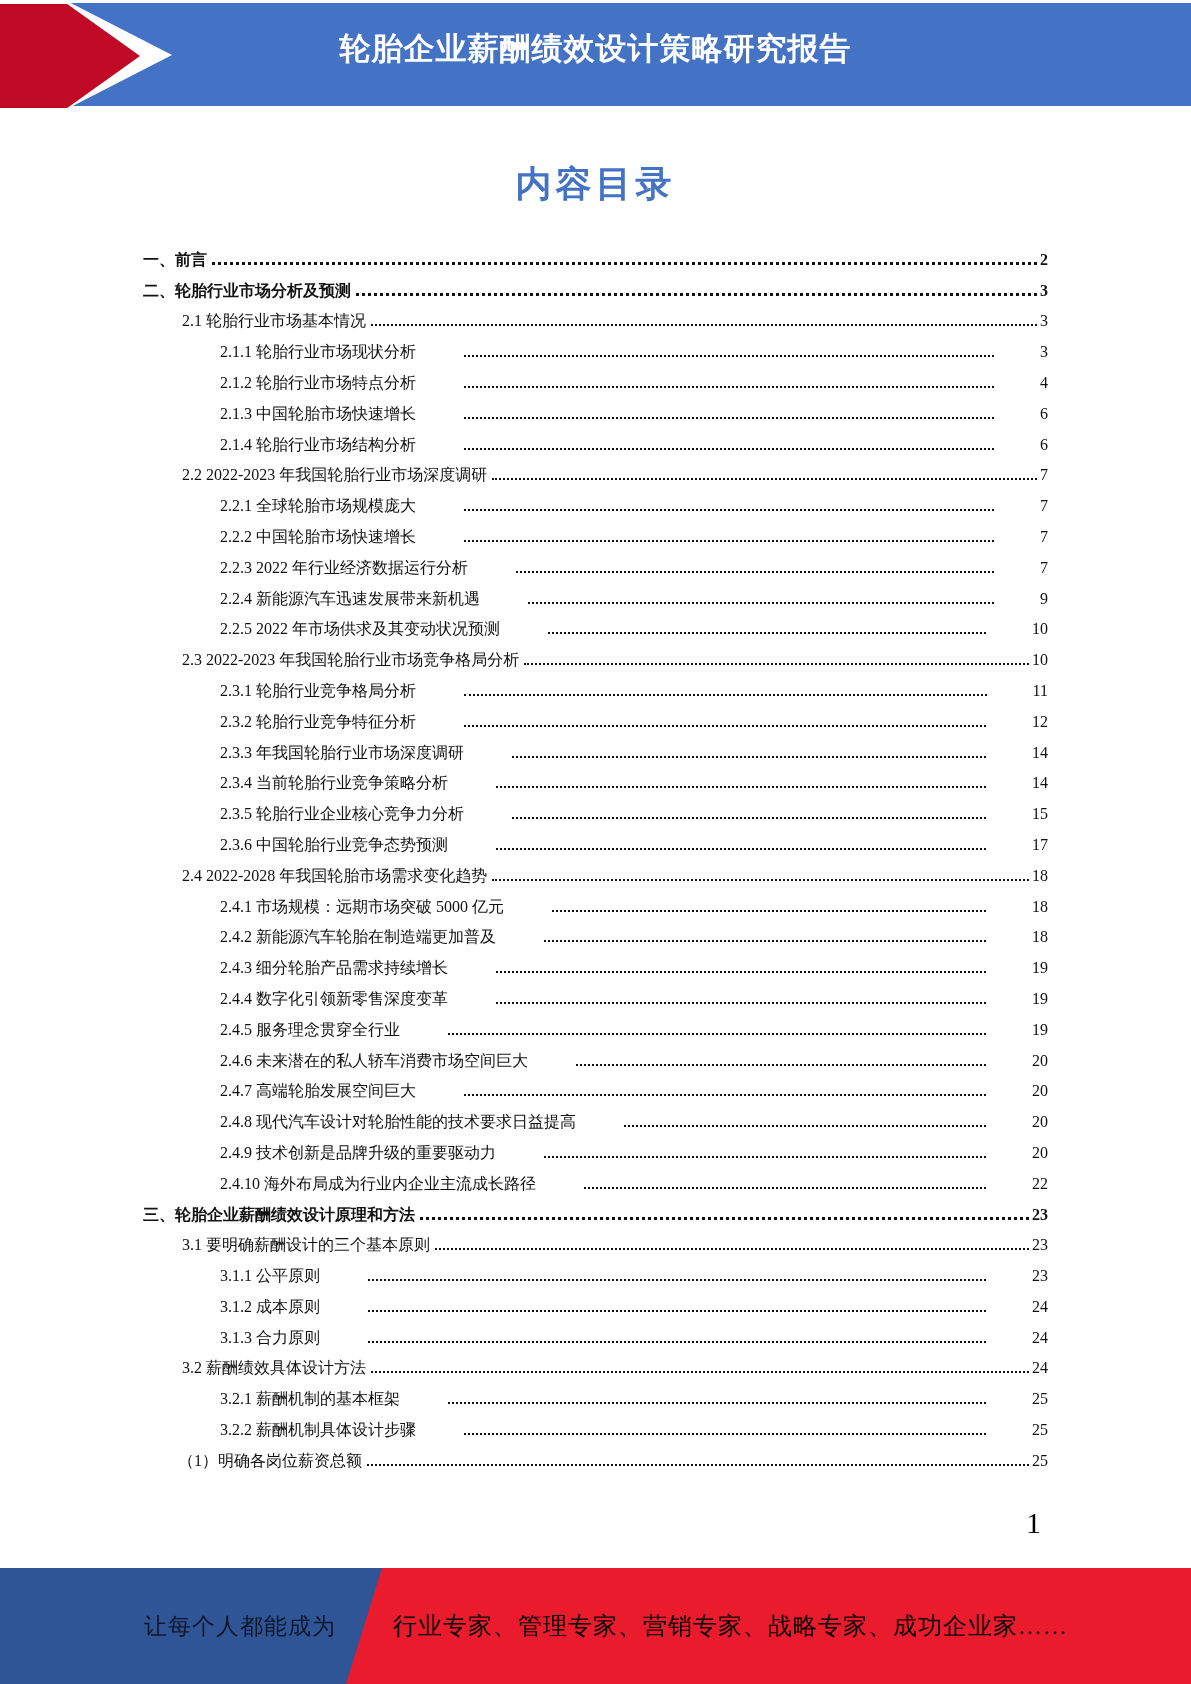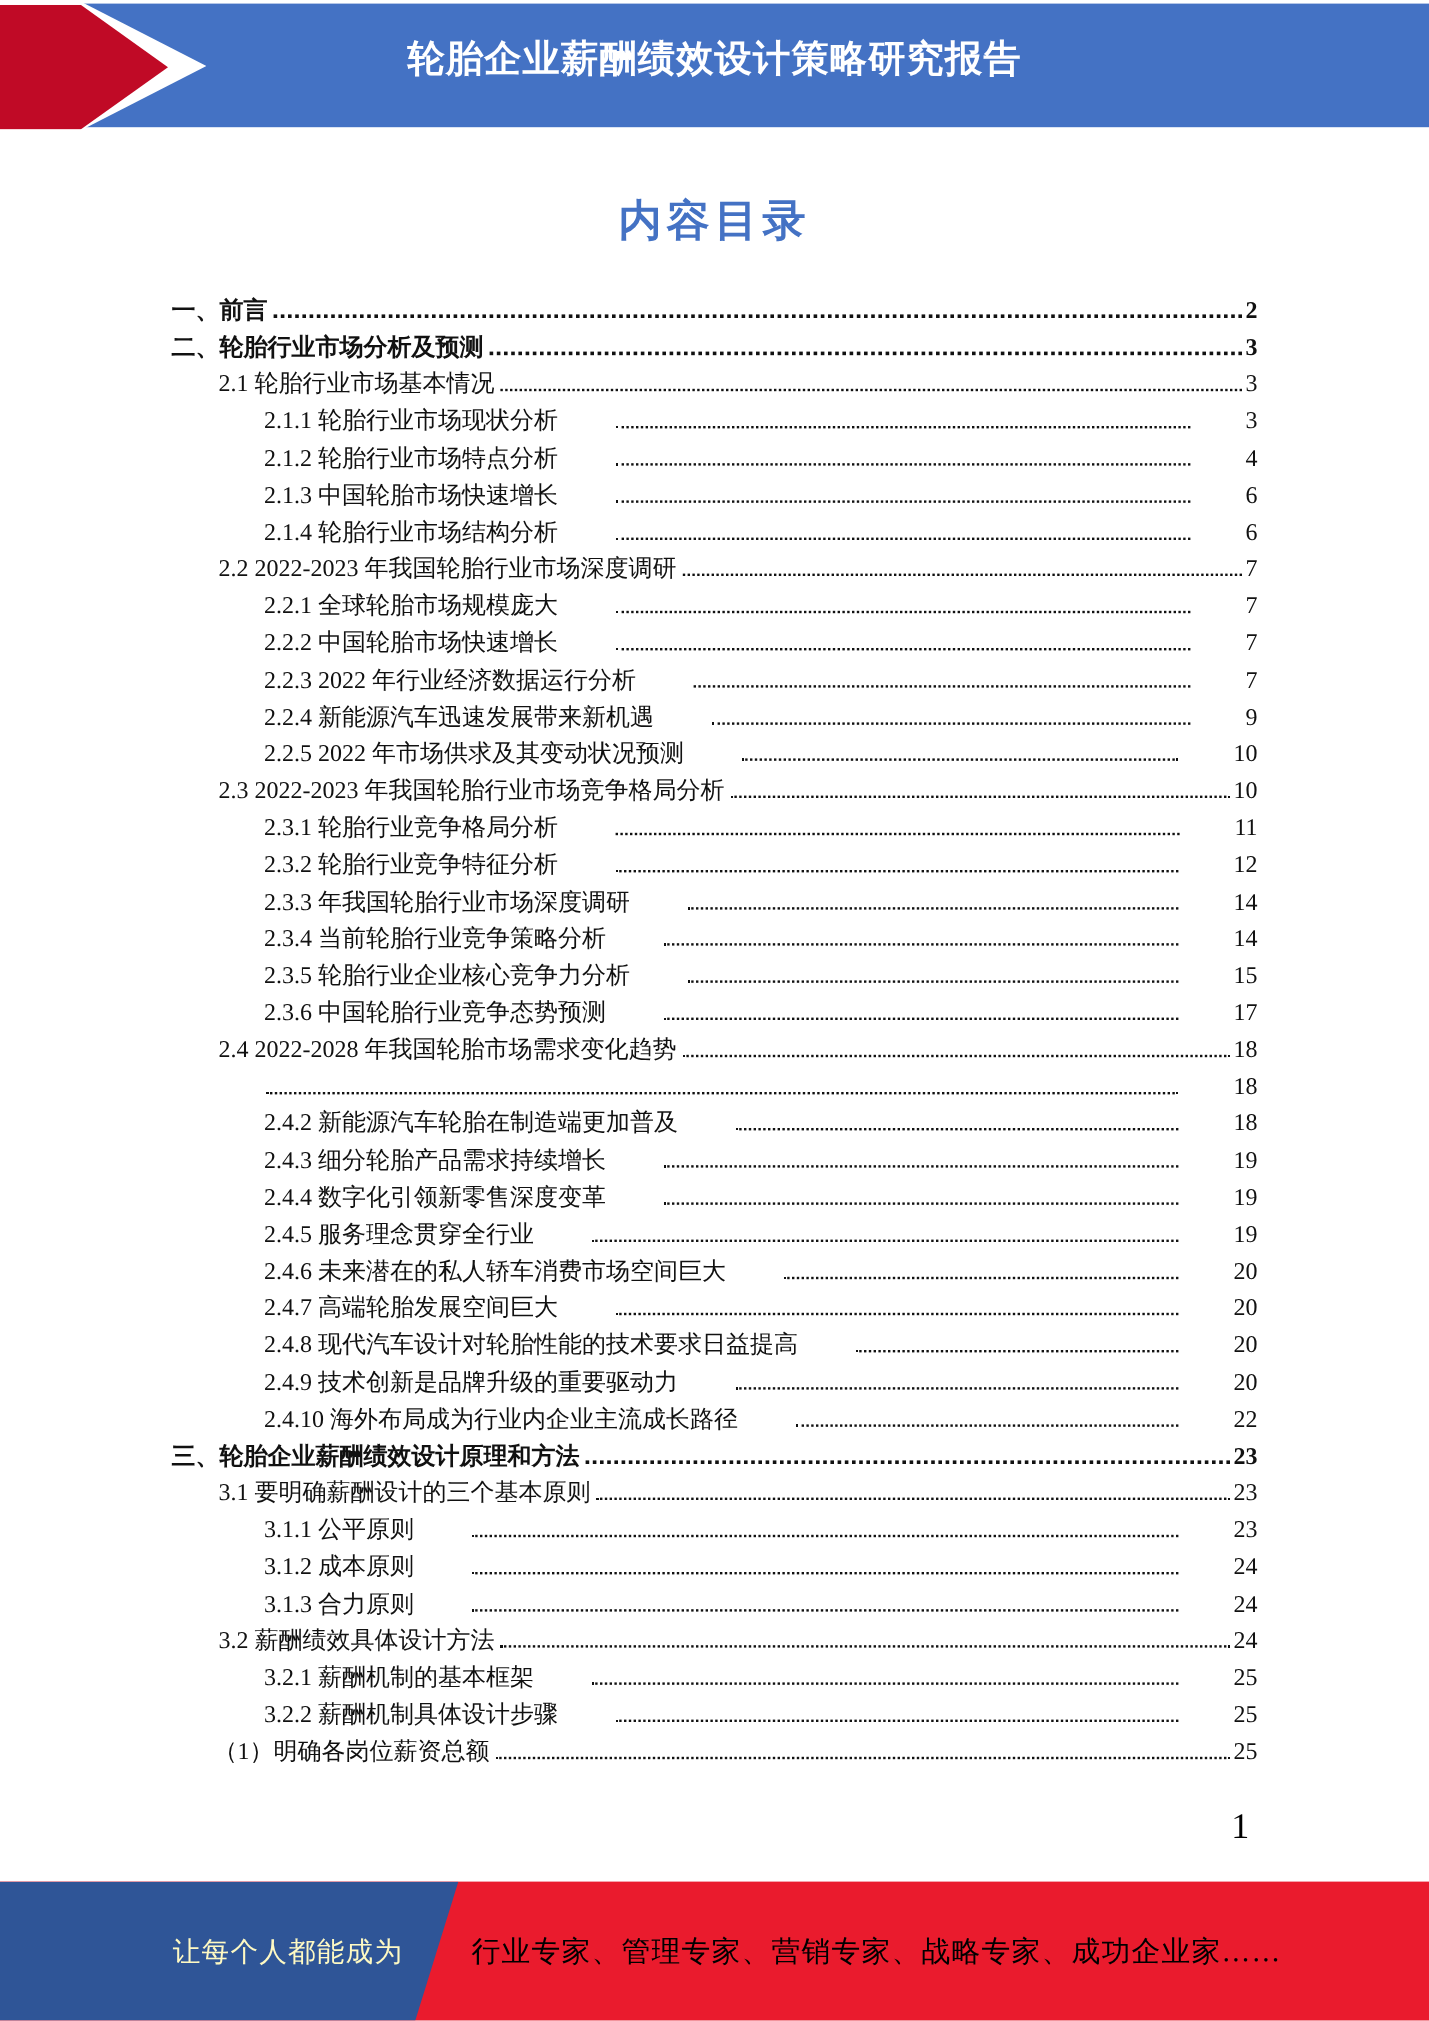--- a/index.html
+++ b/index.html
@@ -34,21 +34,21 @@
   }
 
   
   .toc-title{
     position:absolute;top:160px;left:0;width:100%;margin:0;text-align:center;
     color:var(--toc-blue);font-size:36px;font-weight:bold;letter-spacing:4px;
   }
 
   
   .toc{position:absolute;top:242px;left:143px;right:143px;}
-  .toc-row{display:flex;align-items:flex-end;height:30.8px;font-size:20px;}
+  .toc-row{display:flex;align-items:flex-end;height:30.8px;font-size:16px;}
   .toc-row.lvl2{padding-left:39px;}
   .toc-row.lvl3{padding-left:77px;gap:43px;}
   .toc-row.lvl4{padding-left:35px;}
   .toc-row.bold{font-weight:bold;}
   .lbl{white-space:nowrap;padding-right:3px;line-height:27px;}
   .dots{flex:1;border-bottom:2.4px dotted var(--ink);margin:0 2px 8px 2px;min-width:12px;}
   .bold .dots{border-bottom-width:3.2px;}
   .pg{white-space:nowrap;line-height:27px;padding-left:1px;}
 
   
@@ -56,21 +56,21 @@
 
   
   .footer{position:absolute;bottom:0;left:0;width:100%;height:116px;background:var(--footer-red);}
   .footer-blue{
     position:absolute;left:0;top:0;width:100%;height:100%;background:var(--footer-blue);
     clip-path:polygon(0 0,382px 0,346px 100%,0 100%);
   }
   .footer-left{
     position:absolute;left:0;top:0;width:336px;height:100%;
     display:flex;align-items:center;justify-content:flex-end;
-    color:#fef9c3;font-size:23px;letter-spacing:1px;
+    color:#0f172a;font-size:23px;letter-spacing:1px;
   }
   .footer-right{
     position:absolute;left:393px;top:0;right:0;height:100%;
     display:flex;align-items:center;justify-content:flex-start;
     color:#000000;font-size:24px;letter-spacing:1px;
   }
 </style>
 </head>
 <body>
 
@@ -184,20 +184,21 @@
         <span class="lbl">2.3.6 中国轮胎行业竞争态势预测</span>
         <span class="dots"></span>
         <span class="pg">17</span>
       </div>
       <div class="toc-row lvl2">
         <span class="lbl">2.4 2022-2028 年我国轮胎市场需求变化趋势</span>
         <span class="dots"></span>
         <span class="pg">18</span>
       </div>
       <div class="toc-row lvl3">
+        <span class="lbl">2.4.1 市场规模：远期市场突破 5000 亿元</span>
         <span class="dots"></span>
         <span class="pg">18</span>
       </div>
       <div class="toc-row lvl3">
         <span class="lbl">2.4.2 新能源汽车轮胎在制造端更加普及</span>
         <span class="dots"></span>
         <span class="pg">18</span>
       </div>
       <div class="toc-row lvl3">
         <span class="lbl">2.4.3 细分轮胎产品需求持续增长</span>

